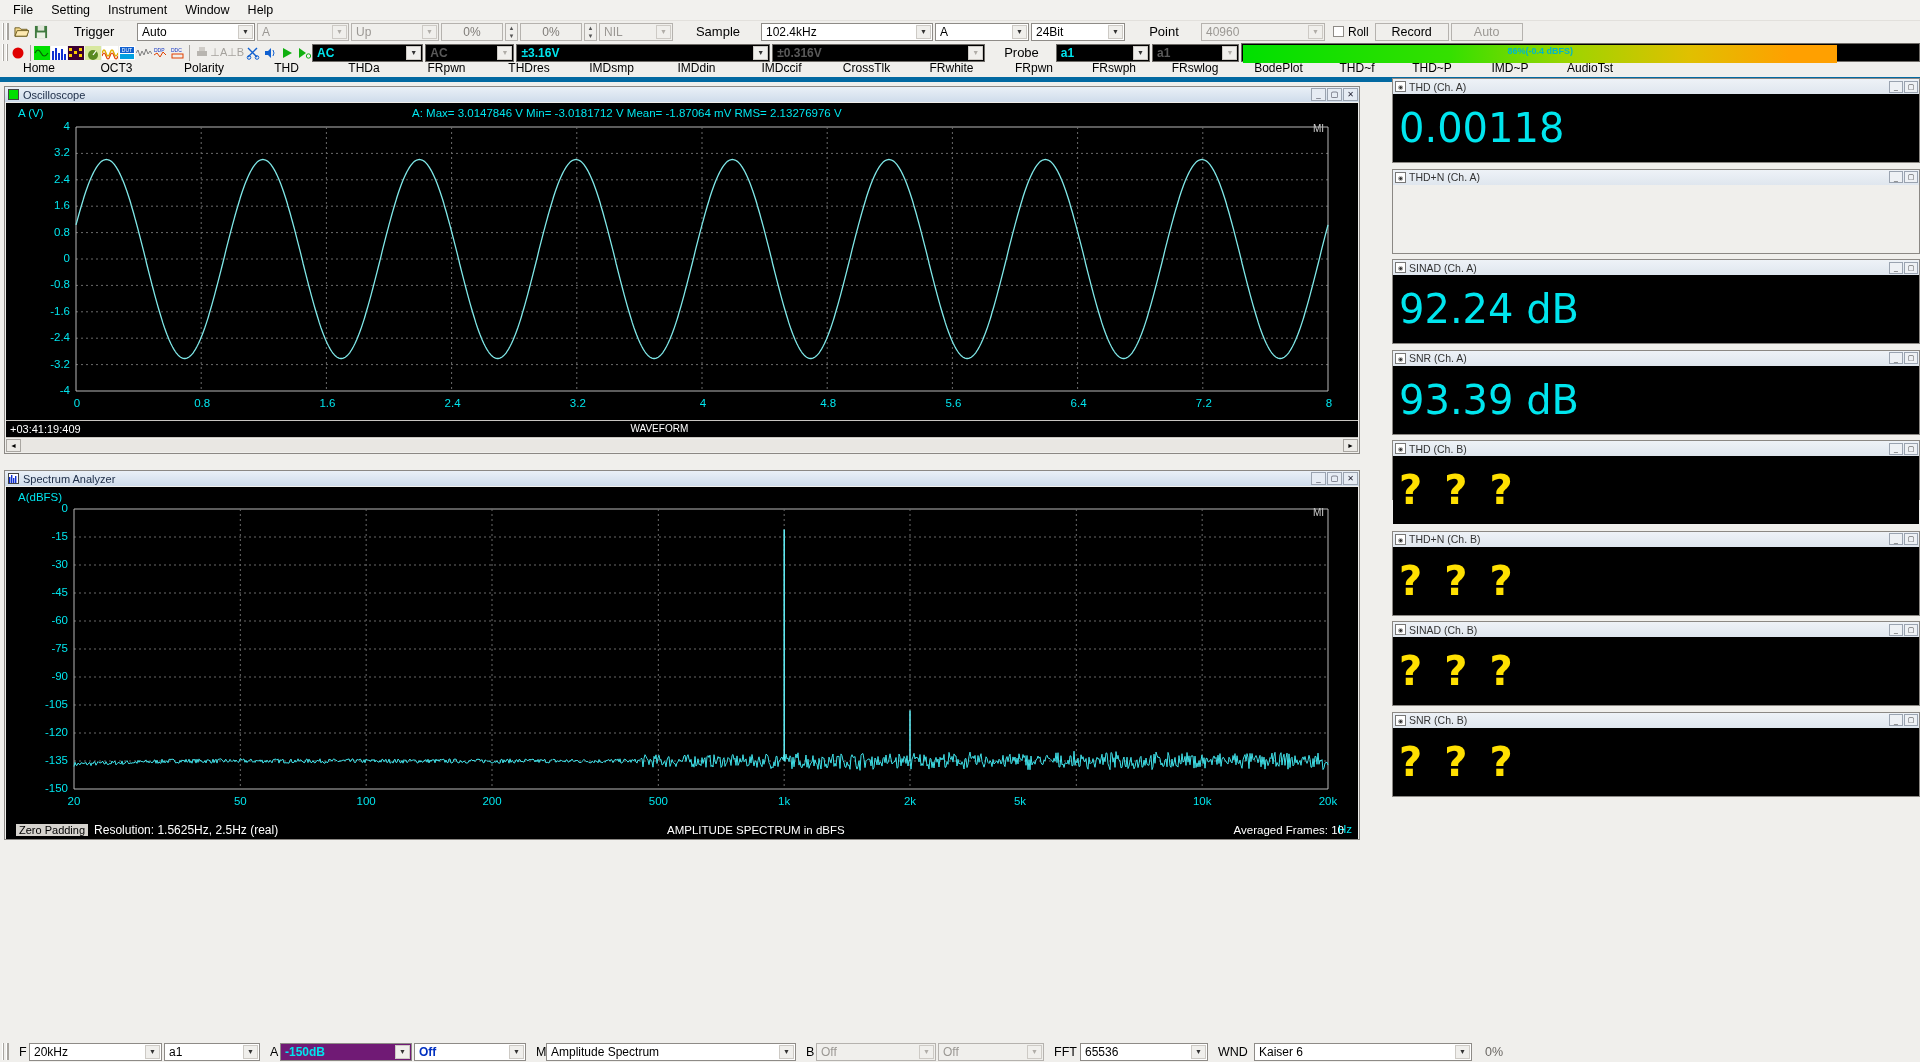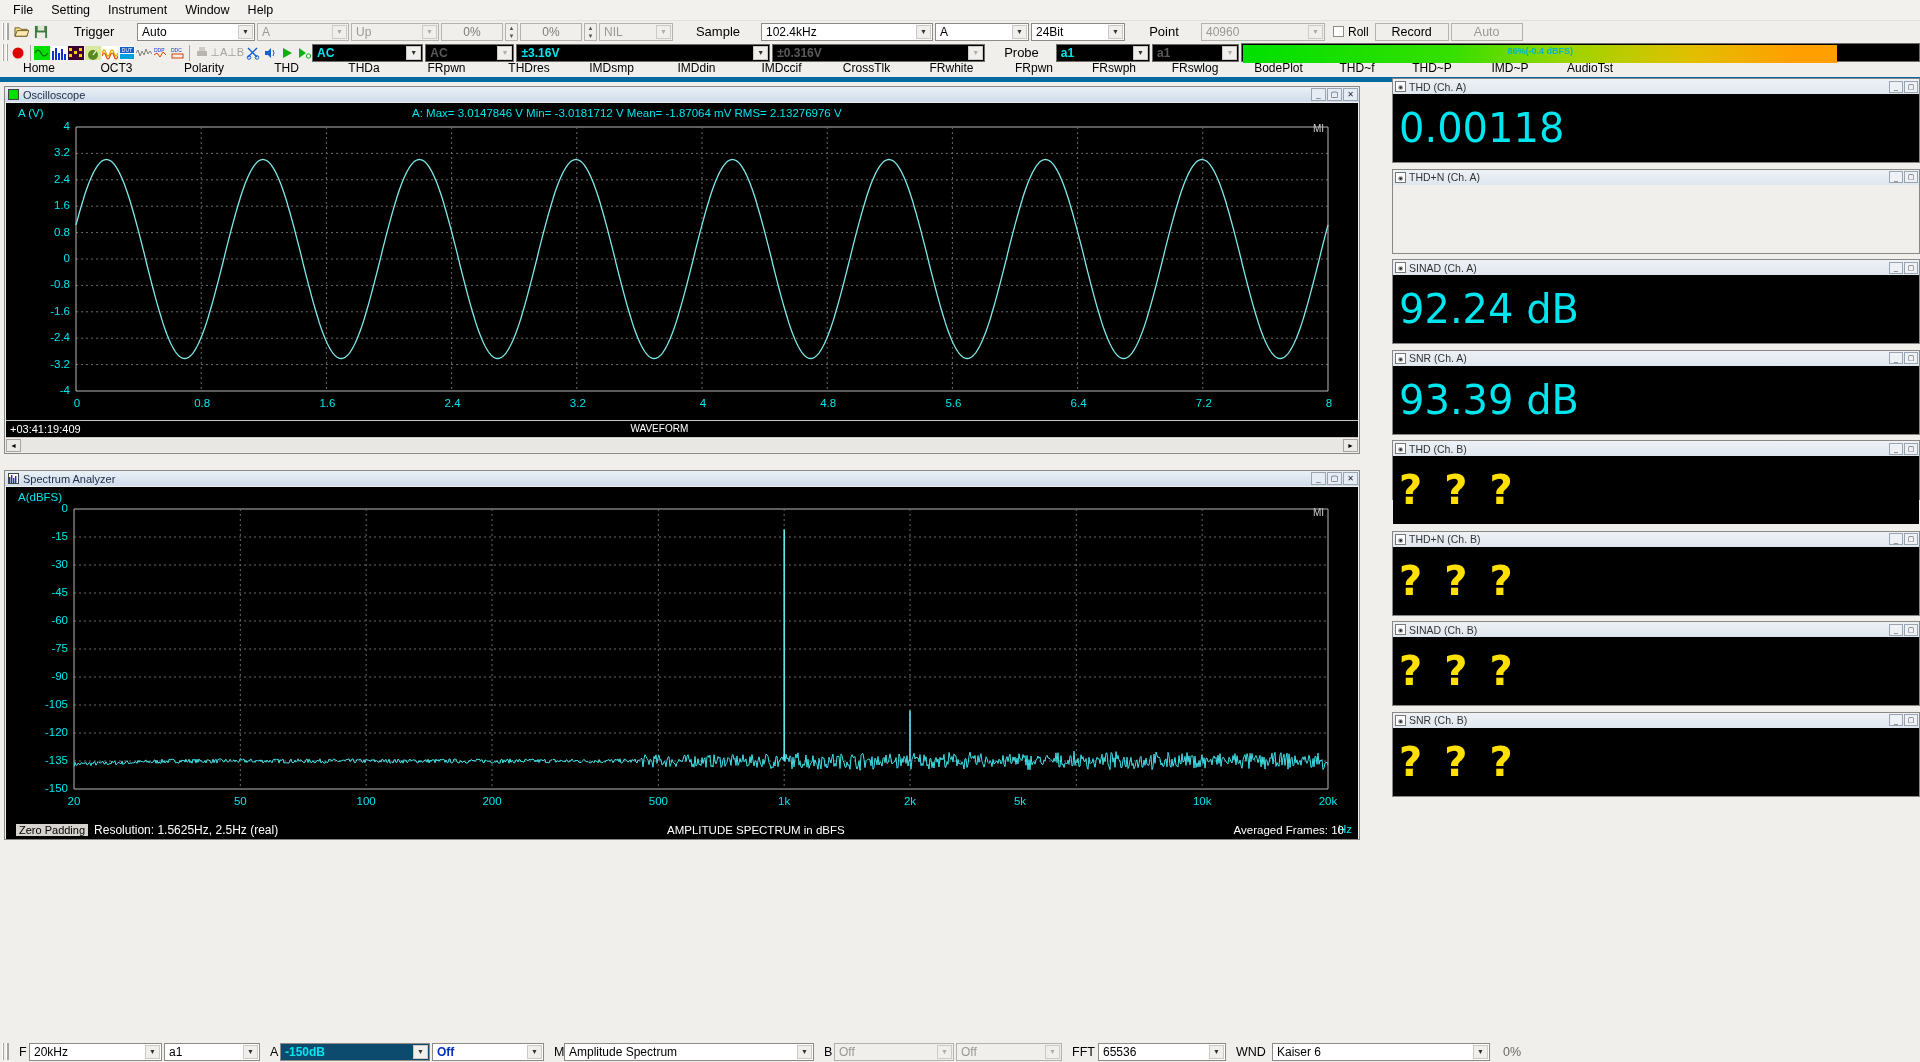--- a/index.html
+++ b/index.html
@@ -629,21 +629,21 @@
     <div class="lbl" style="width:18px;">F</div>
     <div class="cb" style="width:133px;">
       <span>20kHz</span>
       <span class="arrow">▼</span>
     </div>
     <div class="cb" style="width:96px;">
       <span>а1</span>
       <span class="arrow">▼</span>
     </div>
     <div class="lbl" style="width:18px;">A</div>
-    <div class="cb" style="width:150px; background:#0c4a6e; color:#00e5ee; font-weight:bold;">
+    <div class="cb" style="width:132px; background:#701a75; color:#00e5ee; font-weight:bold;">
       <span>-150dB</span>
       <span class="arrow">▼</span>
     </div>
     <div class="cb" style="width:112px; color:#0030c0; font-weight:bold;">
       <span>Off</span>
       <span class="arrow">▼</span>
     </div>
     <div class="lbl" style="width:18px;">M</div>
     <div class="cb" style="width:250px;">
       <span>Amplitude Spectrum</span>

